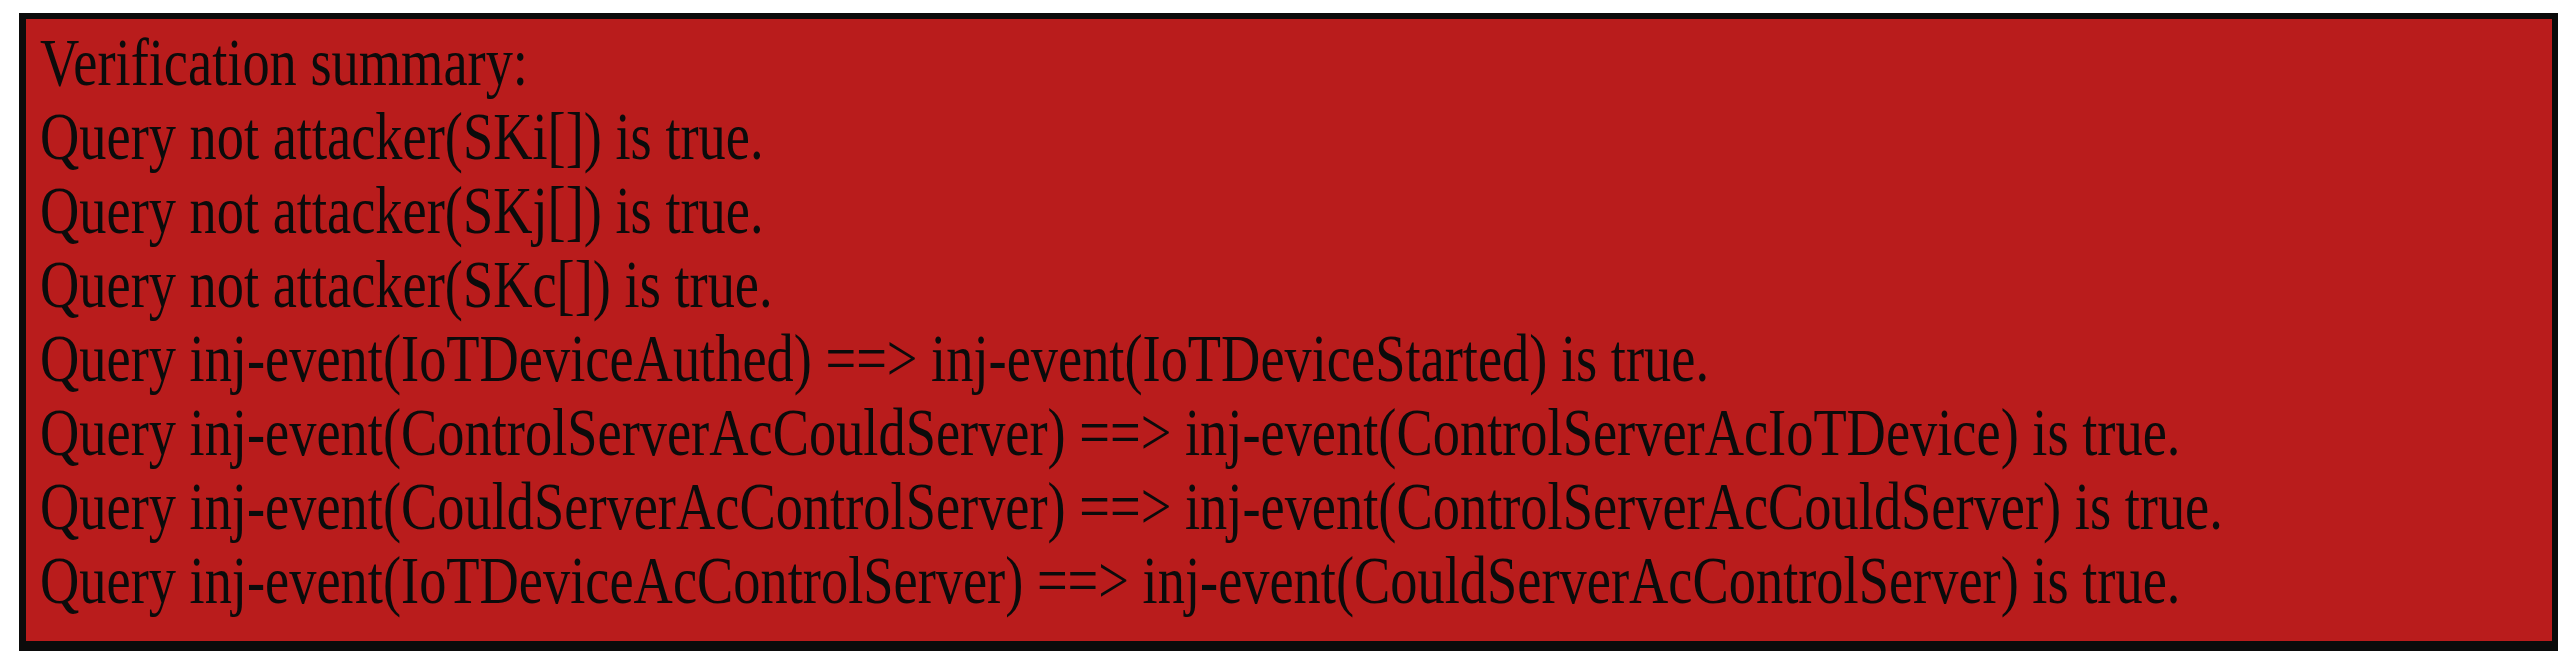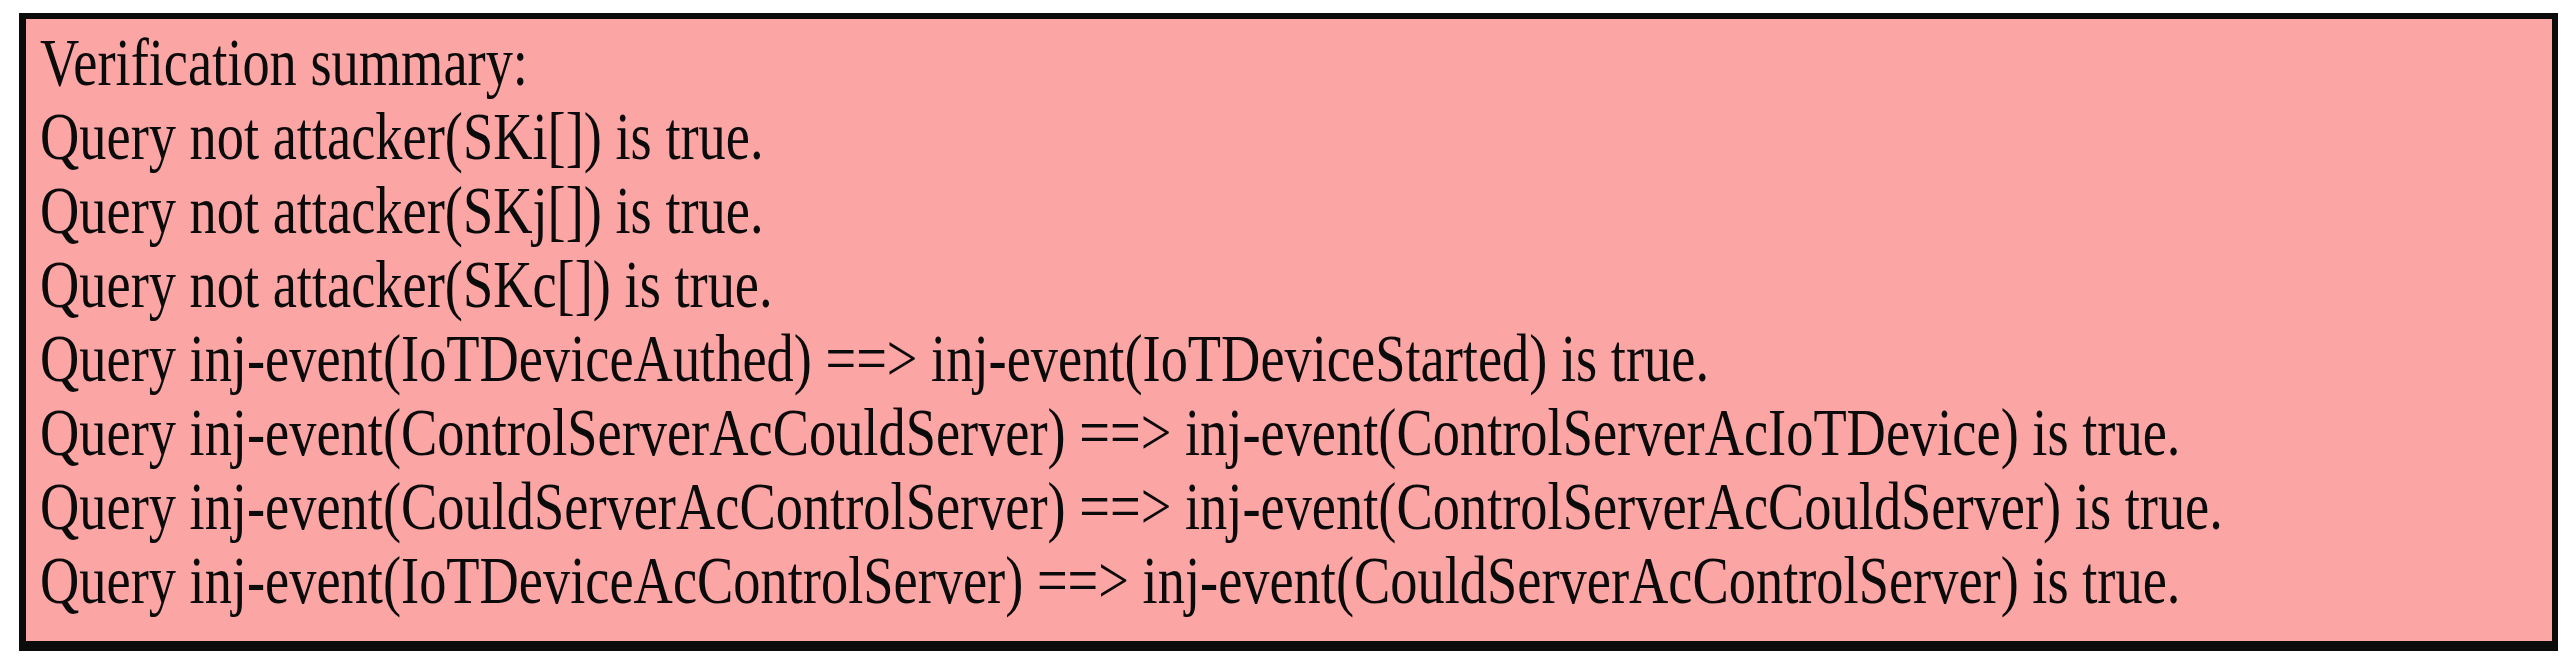--- a/index.html
+++ b/index.html
@@ -12,21 +12,21 @@
   }
   .output-box {
     position: absolute;
     left: 19px;
     top: 13px;
     width: 2539px;
     height: 638px;
     box-sizing: border-box;
     border: solid #0b0b0b;
     border-width: 6px 6px 10px 7px;
-    background: #fca5a5;
+    background: #b91c1c;
     padding: 6px 0 16px 14px;
     overflow: hidden;
   }
   .text-block {
     font-family: "Liberation Serif", "DejaVu Serif", serif;
     font-size: 68px;
     line-height: 74px;
     color: #0b0b0b;
     white-space: nowrap;
     transform: scaleX(0.80);

